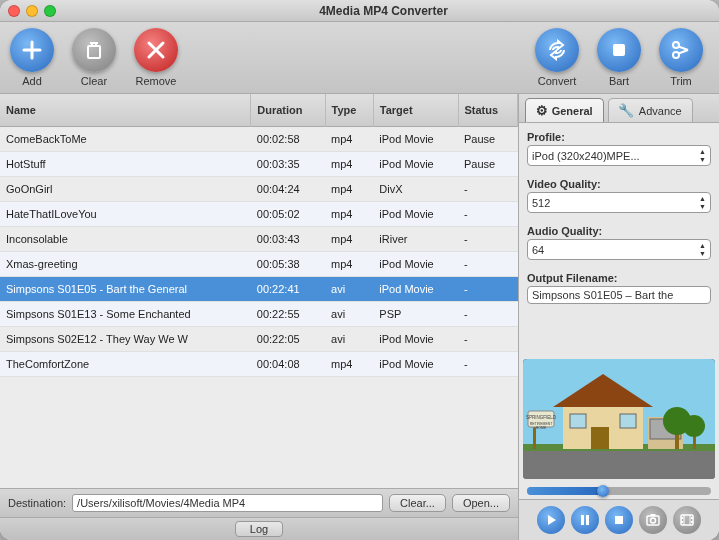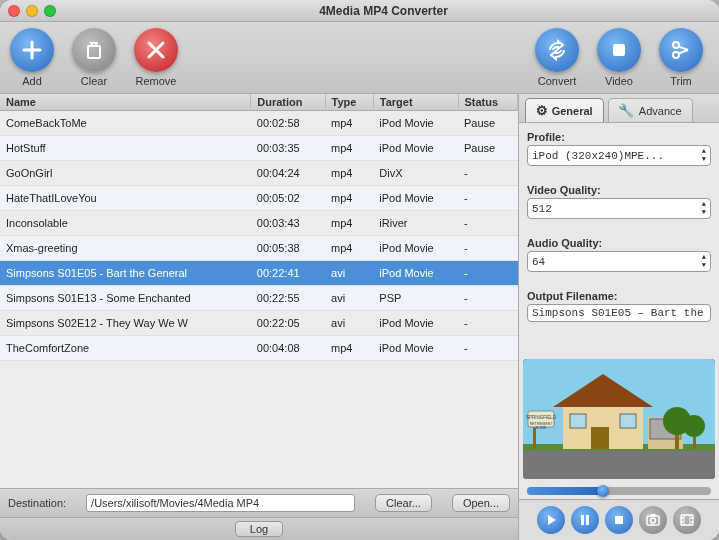--- a/index.html
+++ b/index.html
@@ -97,21 +97,21 @@
     table {
       width: 100%;
       border-collapse: collapse;
     }
     thead tr {
       background: linear-gradient(to bottom, #e0e0e0, #cccccc);
       border-bottom: 1px solid #aaa;
     }
     thead th {
       text-align: left;
-      padding: 2px 6px;
+      padding: 10px 6px;
       font-size: 11px;
       color: #333;
       border-right: 1px solid #bbb;
       font-weight: 600;
       cursor: pointer;
       user-select: none;
     }
     tbody tr {
       border-bottom: 1px solid #e0e0e0;
     }
@@ -131,21 +131,21 @@
       overflow: hidden;
       text-overflow: ellipsis;
       max-width: 200px;
     }
     .bottom-bar {
       background: linear-gradient(to bottom, #d8d8d8, #c4c4c4);
       border-top: 1px solid #aaa;
       padding: 5px 8px;
       display: flex;
       align-items: center;
-      gap: 20px;
+      gap: 6px;
       flex-shrink: 0;
     }
     .dest-label { font-size: 11px; color: #333; white-space: nowrap; }
     .dest-field {
       background: white;
       border: 1px solid #999;
       border-radius: 3px;
       padding: 2px 4px;
       font-size: 11px;
       flex: 1;
@@ -207,42 +207,41 @@
     .tab.active {
       background: linear-gradient(to bottom, #f5f5f5, #eaeaea);
       border-color: #888;
       font-weight: 600;
     }
     .tab-icon { font-size: 13px; }
     .settings-panel {
       padding: 8px;
       display: flex;
       flex-direction: column;
-      gap: 14px;
+      gap: 8px;
       flex: 1;
       overflow-y: auto;
     }
     .setting-label {
       font-size: 11px;
       color: #333;
       font-weight: 600;
       margin-bottom: 2px;
     }
     .setting-select {
       display: flex;
       align-items: center;
       background: white;
       border: 1px solid #999;
       border-radius: 4px;
       padding: 2px 4px;
       font-size: 11px;
       color: #333;
       cursor: pointer;
       justify-content: space-between;
-      font-family: Liberation Mono, monospace;
     }
     .select-arrow {
       display: flex;
       flex-direction: column;
       gap: 1px;
     }
     .arrow-up { font-size: 7px; line-height: 1; }
     .arrow-down { font-size: 7px; line-height: 1; }
     .setting-row { margin-bottom: 4px; }
     .preview-area {
@@ -358,21 +357,21 @@
           </svg>
       </div>
       <span class="toolbar-btn-label">Convert</span>
     </div>
     <div class="toolbar-btn">
       <div class="toolbar-btn-icon btn-blue">
         <svg width="22" height="22" viewBox="0 0 22 22">
             <rect x="5" y="5" width="12" height="12" rx="2" fill="white"></rect>
           </svg>
       </div>
-      <span class="toolbar-btn-label">Video</span>
+      <span class="toolbar-btn-label">Bart</span>
     </div>
     <div class="toolbar-btn">
       <div class="toolbar-btn-icon btn-blue">
         <svg width="22" height="22" viewBox="0 0 22 22">
             <circle cx="6" cy="6" r="3" fill="none" stroke="white" stroke-width="2"></circle>
             <circle cx="6" cy="16" r="3" fill="none" stroke="white" stroke-width="2"></circle>
             <line x1="8.5" y1="7.5" x2="18" y2="11" stroke="white" stroke-width="2"></line>
             <line x1="8.5" y1="14.5" x2="18" y2="11" stroke="white" stroke-width="2"></line>
           </svg>
       </div>

